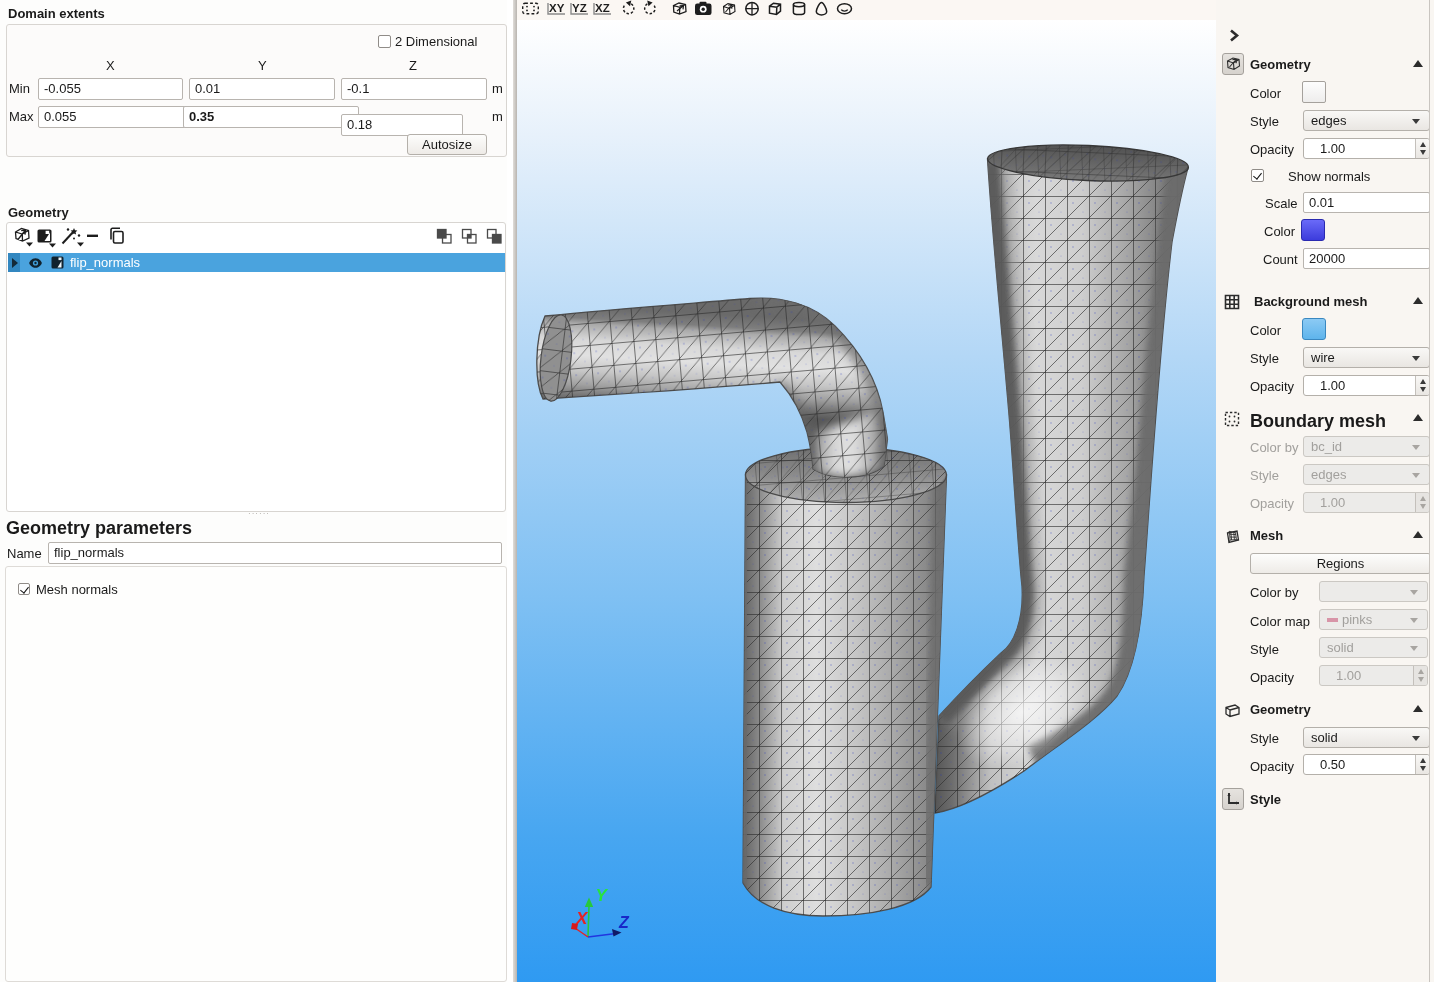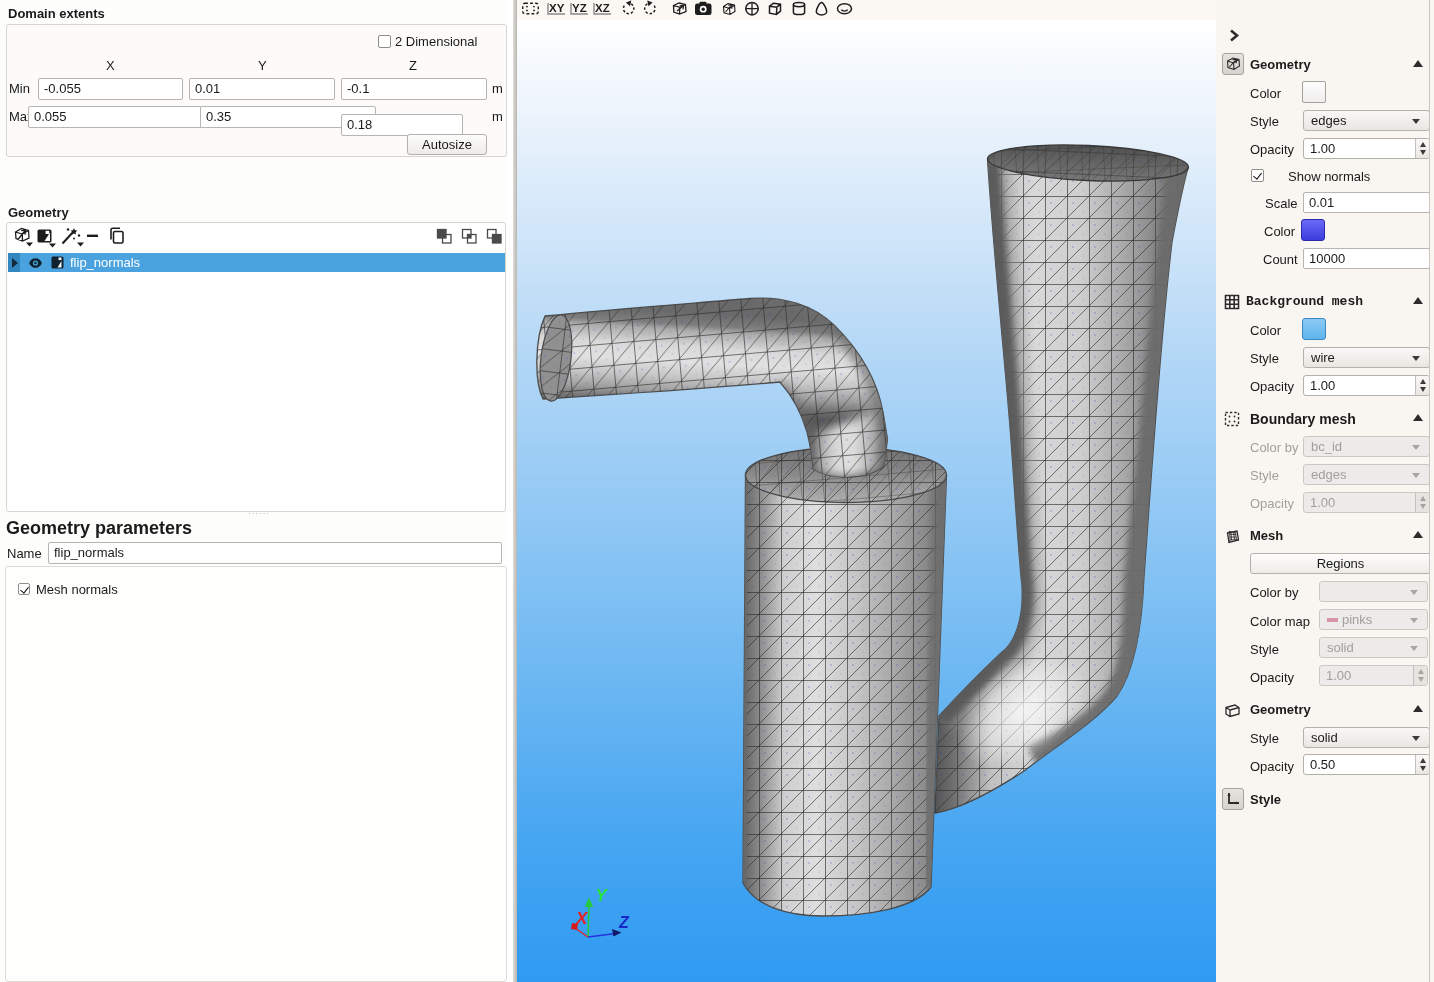--- a/index.html
+++ b/index.html
@@ -13,21 +13,21 @@
 .btn { position:absolute; background:linear-gradient(#fdfdfc,#eeebe7); border:1px solid #b4b0aa;
   border-radius:3px; text-align:center; font-size:13px; color:#1a1a1a; }
 .cb { position:absolute; width:13px; height:13px; background:#fff; border:1px solid #908c88; border-radius:2px; }
 .cb.checked::after { content:""; position:absolute; left:3px; top:0.5px; width:4px; height:7px;
   border:solid #111111; border-width:0 1.8px 1.8px 0; transform:rotate(38deg); }
 .combo { position:absolute; height:21px; background:linear-gradient(#f9f8f6,#e9e6e2);
   border:1px solid #b4b0aa; border-radius:3px; line-height:19px; padding-left:7px; font-size:13px; }
 .combo .arr { position:absolute; right:9px; top:8px; width:0; height:0;
   border-left:4px solid transparent; border-right:4px solid transparent; border-top:5px solid #3a3a3a; }
 .spin { position:absolute; height:21px; background:#fff; border:1px solid #b4b0aa; border-radius:3px;
-  line-height:19px; padding-left:6px; font-size:13px; }
+  line-height:19px; padding-left:16px; font-size:13px; }
 .spin .btns { position:absolute; right:0; top:0; bottom:0; width:14px; border-left:1px solid #c4c0bb;
   background:linear-gradient(#f9f8f6,#e9e6e2); border-radius:0 2px 2px 0; }
 .spin .up { position:absolute; right:3px; top:3px; width:0; height:0;
   border-left:3.5px solid transparent; border-right:3.5px solid transparent; border-bottom:5px solid #3a3a3a; }
 .spin .dn { position:absolute; right:3px; bottom:3px; width:0; height:0;
   border-left:3.5px solid transparent; border-right:3.5px solid transparent; border-top:5px solid #3a3a3a; }
 .dis { background:#ecebe9 !important; border-color:#cbc8c3 !important; color:#a2a09d !important; }
 .dis .arr { border-top-color:#a8a5a1 !important; }
 .dis .btns { background:#e6e4e1 !important; }
 .dis .up { border-bottom-color:#a8a5a1 !important; }
@@ -49,22 +49,22 @@
   <div class="abs" style="left:395px;top:34px;">2 Dimensional</div>
   <div class="abs" style="left:106px;top:58px;">X</div>
   <div class="abs" style="left:258px;top:58px;">Y</div>
   <div class="abs" style="left:409px;top:58px;">Z</div>
   <div class="abs" style="left:9px;top:81px;">Min</div>
   <div class="inp" style="left:38px;top:78px;width:145px;">-0.055</div>
   <div class="inp" style="left:189px;top:78px;width:146px;">0.01</div>
   <div class="inp" style="left:341px;top:78px;width:146px;">-0.1</div>
   <div class="abs" style="left:492px;top:81px;">m</div>
   <div class="abs" style="left:9px;top:109px;">Max</div>
-  <div class="inp" style="left:28px;top:106px;width:174px;">0.055</div>
-  <div class="inp" style="left:200px;top:106px;width:176px;">0.35</div>
+  <div class="inp" style="left:38px;top:106px;width:174px;">0.055</div>
+  <div class="inp" style="left:183px;top:106px;width:176px;font-weight:bold;">0.35</div>
   <div class="inp" style="left:341px;top:114px;width:122px;">0.18</div>
   <div class="abs" style="left:492px;top:109px;">m</div>
   <div class="btn" style="left:407px;top:134px;width:80px;height:21px;line-height:19px;">Autosize</div>
 
   <div class="abs bold" style="left:8px;top:205px;font-size:13px;">Geometry</div>
   <div class="gbox" style="left:6px;top:222px;width:500px;height:290px;background:#ffffff;"></div>
   <div class="abs" id="geo-toolbar" style="left:6px;top:222px;width:500px;height:30px;">
     <svg width="500" height="30" viewBox="0 0 500 30" style="position:absolute;left:0;top:0;">
       <g fill="none" stroke="#1d1d1d" stroke-width="1.3">
         <path d="M9.5 10 L15.5 6.5 L22.5 8.5 L23 16 L16.5 19 L10 16.5 Z M9.5 10 L16.3 12 L22.5 8.5 M16.3 12 L16.5 19 M12 17.5 L19.5 8 M19.5 8 L15.2 8.6 M19.5 8 L19 12.6"></path>
@@ -414,42 +414,42 @@
   <div class="combo" style="left:87px;top:110px;width:127px;">edges<span class="arr"></span></div>
   <div class="rlab" style="left:34px;top:142px;">Opacity</div>
   <div class="spin" style="left:87px;top:138px;width:127px;">1.00<span class="btns"></span><span class="up"></span><span class="dn"></span></div>
   <div class="cb checked" style="left:35px;top:169px;"></div>
   <div class="rlab" style="left:54px;top:169px;margin-left:18px;">Show normals</div>
   <div class="rlab" style="left:49px;top:196px;">Scale</div>
   <div class="inp" style="left:87px;top:192px;width:127px;height:21px;">0.01</div>
   <div class="rlab" style="left:48px;top:224px;">Color</div>
   <div class="abs" style="left:85px;top:219px;width:24px;height:22px;background:linear-gradient(#6a6af8,#3c3cdc);border:1px solid #2a2ab0;border-radius:3px;"></div>
   <div class="rlab" style="left:47px;top:252px;">Count</div>
-  <div class="inp" style="left:87px;top:248px;width:127px;height:21px;">10000</div>
+  <div class="inp" style="left:87px;top:248px;width:127px;height:21px;">20000</div>
 
   <svg class="abs" style="left:8px;top:294px;" width="16" height="16" viewBox="0 0 16 16">
     <path d="M1.5 1.5 H14.5 V14.5 H1.5 Z M1.5 5.8 H14.5 M1.5 10.2 H14.5 M5.8 1.5 V14.5 M10.2 1.5 V14.5" fill="none" stroke="#2c2c2c" stroke-width="1.6"></path>
   </svg>
-  <div class="rlab bold" style="left:30px;top:294px;font-size:13px;font-family:Liberation Mono, monospace;">Background mesh</div>
+  <div class="rlab bold" style="left:38px;top:294px;font-size:13px;">Background mesh</div>
   <div class="uparr" style="left:197px;top:297px;"></div>
   <div class="rlab" style="left:34px;top:323px;">Color</div>
   <div class="abs" style="left:86px;top:318px;width:24px;height:22px;background:linear-gradient(#8ccaf4,#5eb4ec);border:1px solid #3a88c0;border-radius:3px;"></div>
   <div class="rlab" style="left:34px;top:351px;">Style</div>
   <div class="combo" style="left:87px;top:347px;width:127px;">wire<span class="arr"></span></div>
   <div class="rlab" style="left:34px;top:379px;">Opacity</div>
   <div class="spin" style="left:87px;top:375px;width:127px;">1.00<span class="btns"></span><span class="up"></span><span class="dn"></span></div>
 
   <svg class="abs" style="left:8px;top:411px;" width="16" height="16" viewBox="0 0 16 16">
     <path d="M1.5 1.5 H14.5 V14.5 H1.5 Z" fill="none" stroke="#2c2c2c" stroke-width="1.4" stroke-dasharray="2.4 2"></path>
     <circle cx="5.5" cy="5.5" r="0.9" fill="#2c2c2c"></circle>
       <circle cx="10.5" cy="5.5" r="0.9" fill="#2c2c2c"></circle>
     <circle cx="5.5" cy="10.5" r="0.9" fill="#2c2c2c"></circle>
       <circle cx="10.5" cy="10.5" r="0.9" fill="#2c2c2c"></circle>
   </svg>
-  <div class="rlab bold" style="left:34px;top:411px;font-size:14px;">Boundary mesh</div>
+  <div class="rlab bold" style="left:34px;top:411px;font-size:18px;">Boundary mesh</div>
   <div class="uparr" style="left:197px;top:414px;"></div>
   <div class="rlab gray" style="left:34px;top:440px;">Color by</div>
   <div class="combo dis" style="left:87px;top:436px;width:127px;">bc_id<span class="arr"></span></div>
   <div class="rlab gray" style="left:34px;top:468px;">Style</div>
   <div class="combo dis" style="left:87px;top:464px;width:127px;">edges<span class="arr"></span></div>
   <div class="rlab gray" style="left:34px;top:496px;">Opacity</div>
   <div class="spin dis" style="left:87px;top:492px;width:127px;">1.00<span class="btns"></span><span class="up"></span><span class="dn"></span></div>
 
   <svg class="abs" style="left:8px;top:528px;" width="17" height="17" viewBox="0 0 17 17">
     <path d="M3.5 5 L13 3 L14.5 12 L5 14.5 Z" fill="none" stroke="#2c2c2c" stroke-width="1.3"></path>

